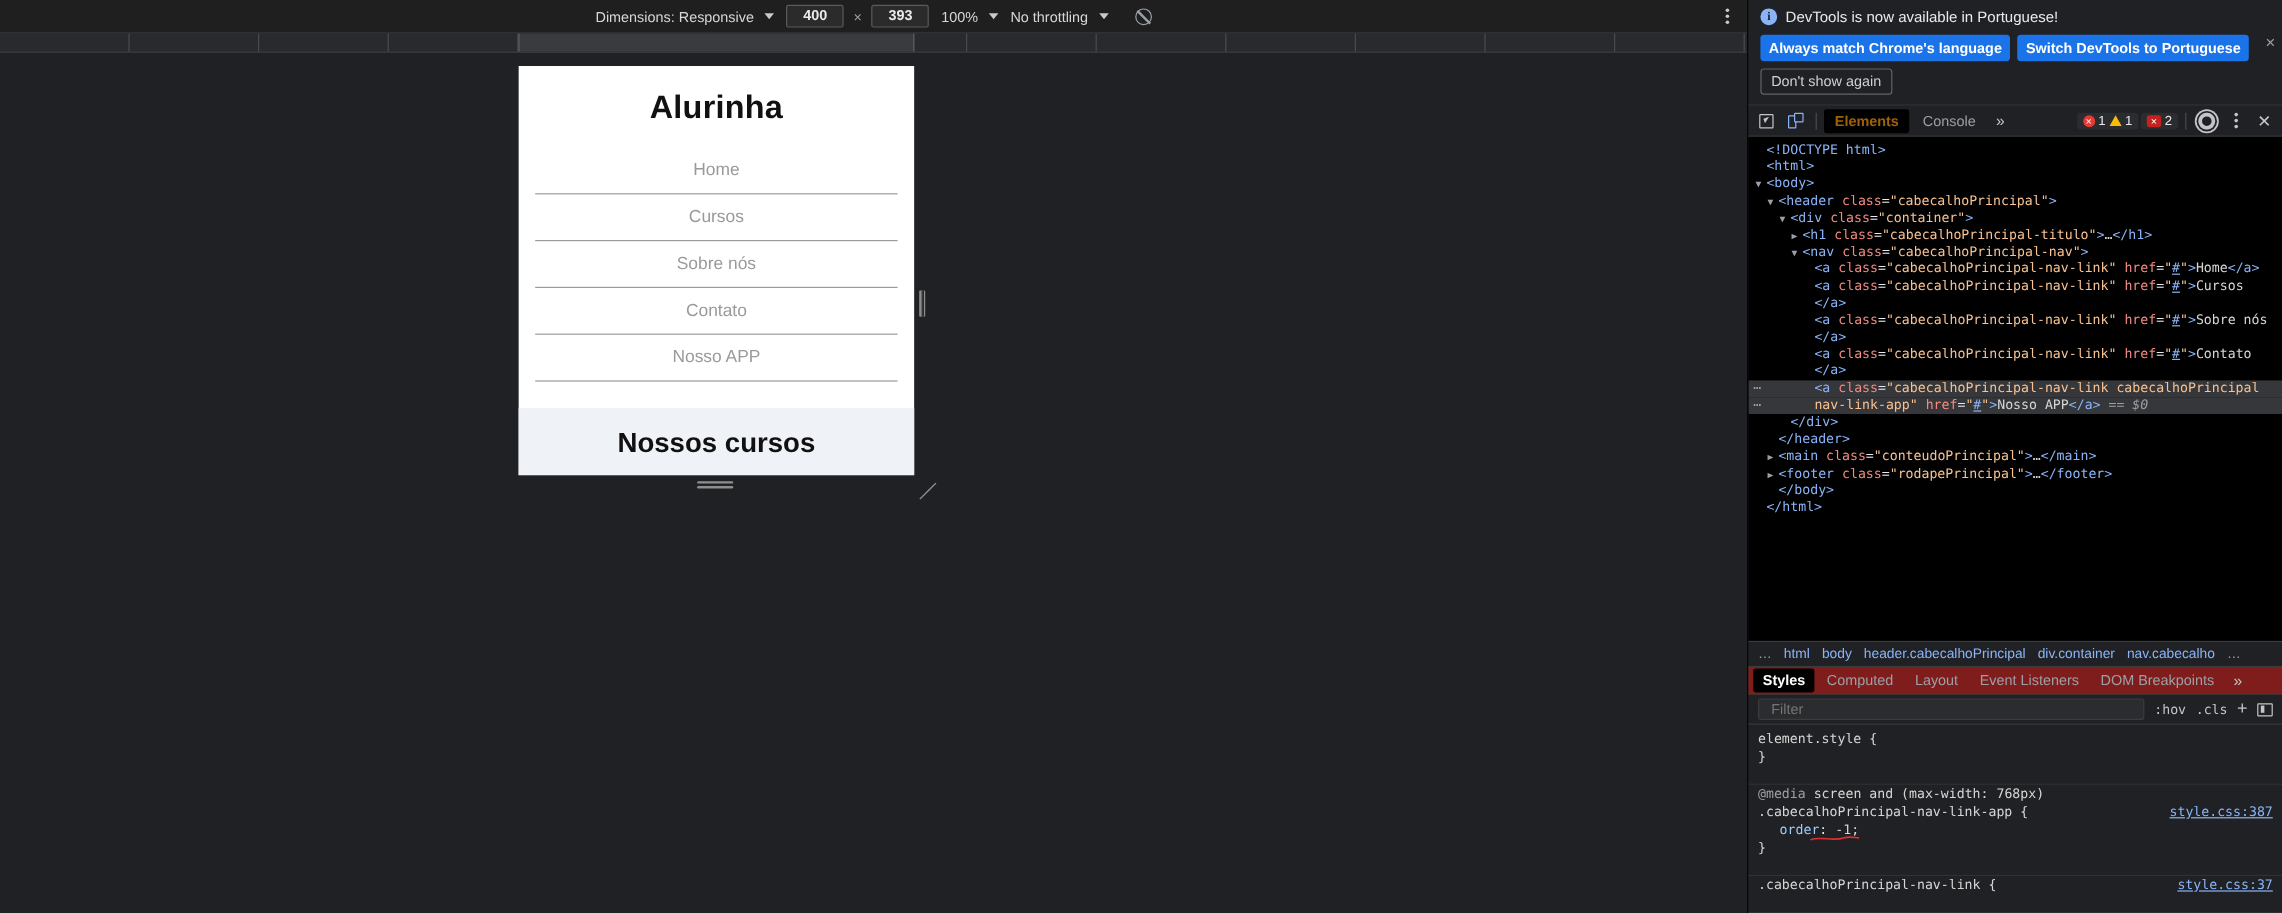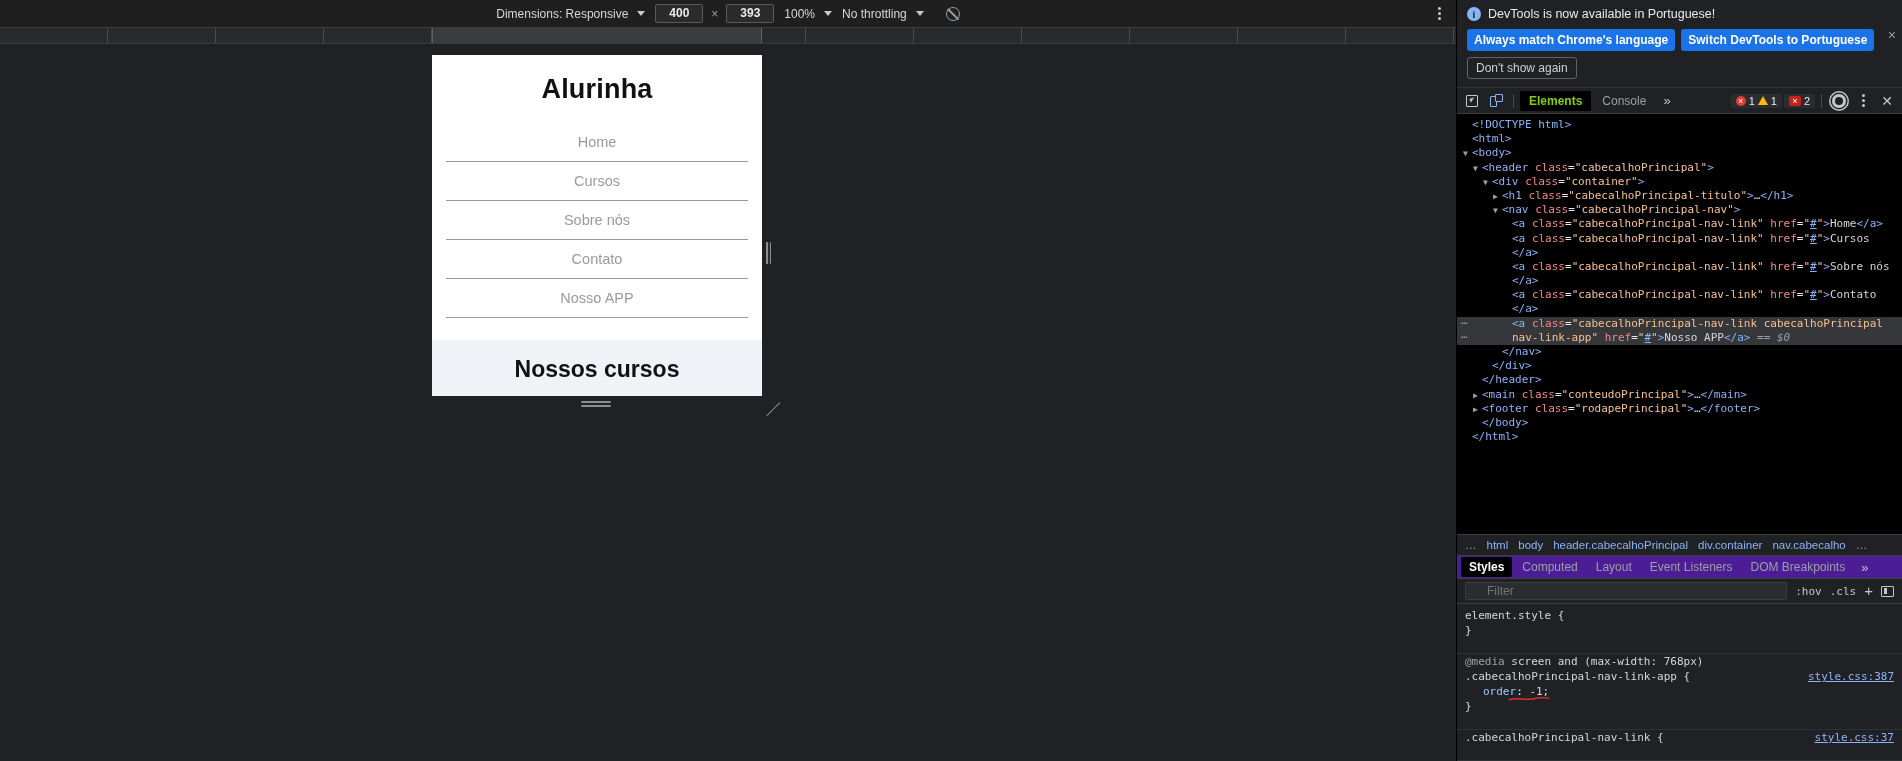--- a/index.html
+++ b/index.html
@@ -270,21 +270,21 @@
   .device-ico i:nth-child(2) {
     position: absolute; left: 5px; top: 0; width: 8px; height: 8px;
     border: 1.3px solid #8ab4f8; border-radius: 1px; background: #202124;
   }
   .tb-sep { width: 1px; height: 14px; background: #4a4b4e; margin: 0 4px; }
   .dt-tab {
     padding: 3px 9px;
     font-size: 12px; color: #9aa0a6;
     cursor: pointer; border-radius: 2px;
   }
-  .dt-tab.active { background: #000; color: #84cc16; font-weight: 700; }
+  .dt-tab.active { background: #000; color: #a16207; font-weight: 700; }
   .dt-more { color: #c3c5c8; font-size: 13px; padding: 0 6px; cursor: pointer; }
   .dt-spacer { flex: 1; }
   .counters { display: flex; align-items: center; gap: 2px; }
   .counter-pill {
     display: flex; align-items: center; gap: 3px;
     padding: 1px 5px; border-radius: 3px;
     background: #2b2c2f; font-size: 11px; color: #e8eaed;
   }
   .err-dot { width: 10px; height: 10px; border-radius: 50%; background: #e53935; position: relative; }
   .err-dot::after { content:"\00d7"; position:absolute; inset:0; color:#fff; font-size:9px; line-height:10px; text-align:center; }
@@ -341,35 +341,35 @@
     background: #202124;
     border-top: 1px solid #3c3c3c;
     font-size: 11.5px; color: #8ab4f8;
     overflow: hidden; white-space: nowrap;
   }
   .crumbs .dots { color: #9aa0a6; }
 
   
   .styles-tabbar {
     height: 24px; display: flex; align-items: center; gap: 2px;
-    padding: 0 4px; background: #4c1d95;
+    padding: 0 4px; background: #7f1d1d;
     border-top: 1px solid #3c3c3c;
     border-bottom: 1px solid #3c3c3c;
   }
   .st-tab { font-size: 12px; color: #9aa0a6; padding: 3px 8px; cursor: pointer; border-radius: 2px; }
   .st-tab.active { background: #000; color: #fff; font-weight: 700; }
   .filter-row {
     display: flex; align-items: center; gap: 8px;
     padding: 3px 8px; background: #202124;
     border-bottom: 1px solid #3c3c3c;
   }
   .filter-input {
     flex: 1; height: 18px;
     background: #2b2c2f; border: 1px solid #3c3c3c; border-radius: 2px;
-    color: #86efac; font-size: 12px; padding: 0 21px; line-height: 16px;
+    color: #86efac; font-size: 12px; padding: 0 10px; line-height: 16px;
     font-family: "Liberation Sans", sans-serif;
   }
   .st-tool { color: #c3c5c8; font-size: 11px; font-family: "DejaVu Sans Mono", monospace; cursor: pointer; }
   .plus { color: #c3c5c8; font-size: 15px; line-height: 12px; cursor: pointer; }
   .sidebar-ico { width: 13px; height: 11px; border: 1.2px solid #c3c5c8; border-radius: 1px; position: relative; }
   .sidebar-ico::after { content:""; position:absolute; left:1.5px; top:1.5px; bottom:1.5px; width:3px; background:#c3c5c8; }
 
   .css-pane {
     flex: 0 0 auto;
     background: #202124;
@@ -545,21 +545,20 @@
         <div class="dom-line" style="padding-left: 36px;"><span class="tw">▼</span><span><span class="tag">&lt;nav</span> <span class="attr">class</span>=<span class="val">"cabecalhoPrincipal-nav"</span><span class="tag">&gt;</span></span></div>
         <div class="dom-line" style="padding-left: 46px;"><span class="tw"></span><span><span class="tag">&lt;a</span> <span class="attr">class</span>=<span class="val">"cabecalhoPrincipal-nav-link"</span> <span class="attr">href</span>=<span class="val">"<span class="link-u">#</span>"</span><span class="tag">&gt;</span><span class="txt">Home</span><span class="tag">&lt;/a&gt;</span></span></div>
         <div class="dom-line" style="padding-left: 46px;"><span class="tw"></span><span><span class="tag">&lt;a</span> <span class="attr">class</span>=<span class="val">"cabecalhoPrincipal-nav-link"</span> <span class="attr">href</span>=<span class="val">"<span class="link-u">#</span>"</span><span class="tag">&gt;</span><span class="txt">Cursos</span></span></div>
         <div class="dom-line" style="padding-left: 46px;"><span class="tw"></span><span><span class="tag">&lt;/a&gt;</span></span></div>
         <div class="dom-line" style="padding-left: 46px;"><span class="tw"></span><span><span class="tag">&lt;a</span> <span class="attr">class</span>=<span class="val">"cabecalhoPrincipal-nav-link"</span> <span class="attr">href</span>=<span class="val">"<span class="link-u">#</span>"</span><span class="tag">&gt;</span><span class="txt">Sobre nós</span></span></div>
         <div class="dom-line" style="padding-left: 46px;"><span class="tw"></span><span><span class="tag">&lt;/a&gt;</span></span></div>
         <div class="dom-line" style="padding-left: 46px;"><span class="tw"></span><span><span class="tag">&lt;a</span> <span class="attr">class</span>=<span class="val">"cabecalhoPrincipal-nav-link"</span> <span class="attr">href</span>=<span class="val">"<span class="link-u">#</span>"</span><span class="tag">&gt;</span><span class="txt">Contato</span></span></div>
         <div class="dom-line" style="padding-left: 46px;"><span class="tw"></span><span><span class="tag">&lt;/a&gt;</span></span></div>
         <div class="dom-line sel" style="padding-left: 46px;"><span class="tw"></span><span><span class="tag">&lt;a</span> <span class="attr">class</span>=<span class="val">"cabecalhoPrincipal-nav-link cabecalhoPrincipal</span></span></div>
         <div class="dom-line sel" style="padding-left: 46px;"><span class="tw"></span><span><span class="val">nav-link-app"</span> <span class="attr">href</span>=<span class="val">"<span class="link-u">#</span>"</span><span class="tag">&gt;</span><span class="txt">Nosso APP</span><span class="tag">&lt;/a&gt;</span> <span class="dollar">== $0</span></span></div>
-        <div class="dom-line" style="padding-left: 36px;"><span class="tw"></span><span><span class="tag">&lt;/nav&gt;</span></span></div>
         <div class="dom-line" style="padding-left: 26px;"><span class="tw"></span><span><span class="tag">&lt;/div&gt;</span></span></div>
         <div class="dom-line" style="padding-left: 16px;"><span class="tw"></span><span><span class="tag">&lt;/header&gt;</span></span></div>
         <div class="dom-line" style="padding-left: 16px;"><span class="tw">▶</span><span><span class="tag">&lt;main</span> <span class="attr">class</span>=<span class="val">"conteudoPrincipal"</span><span class="tag">&gt;</span><span class="txt">…</span><span class="tag">&lt;/main&gt;</span></span></div>
         <div class="dom-line" style="padding-left: 16px;"><span class="tw">▶</span><span><span class="tag">&lt;footer</span> <span class="attr">class</span>=<span class="val">"rodapePrincipal"</span><span class="tag">&gt;</span><span class="txt">…</span><span class="tag">&lt;/footer&gt;</span></span></div>
         <div class="dom-line" style="padding-left: 16px;"><span class="tw"></span><span><span class="tag">&lt;/body&gt;</span></span></div>
         <div class="dom-line" style="padding-left: 6px;"><span class="tw"></span><span><span class="tag">&lt;/html&gt;</span></span></div>
       </div>
 
     <div class="crumbs" id="crumbs">
         <span class="dots">…</span>

